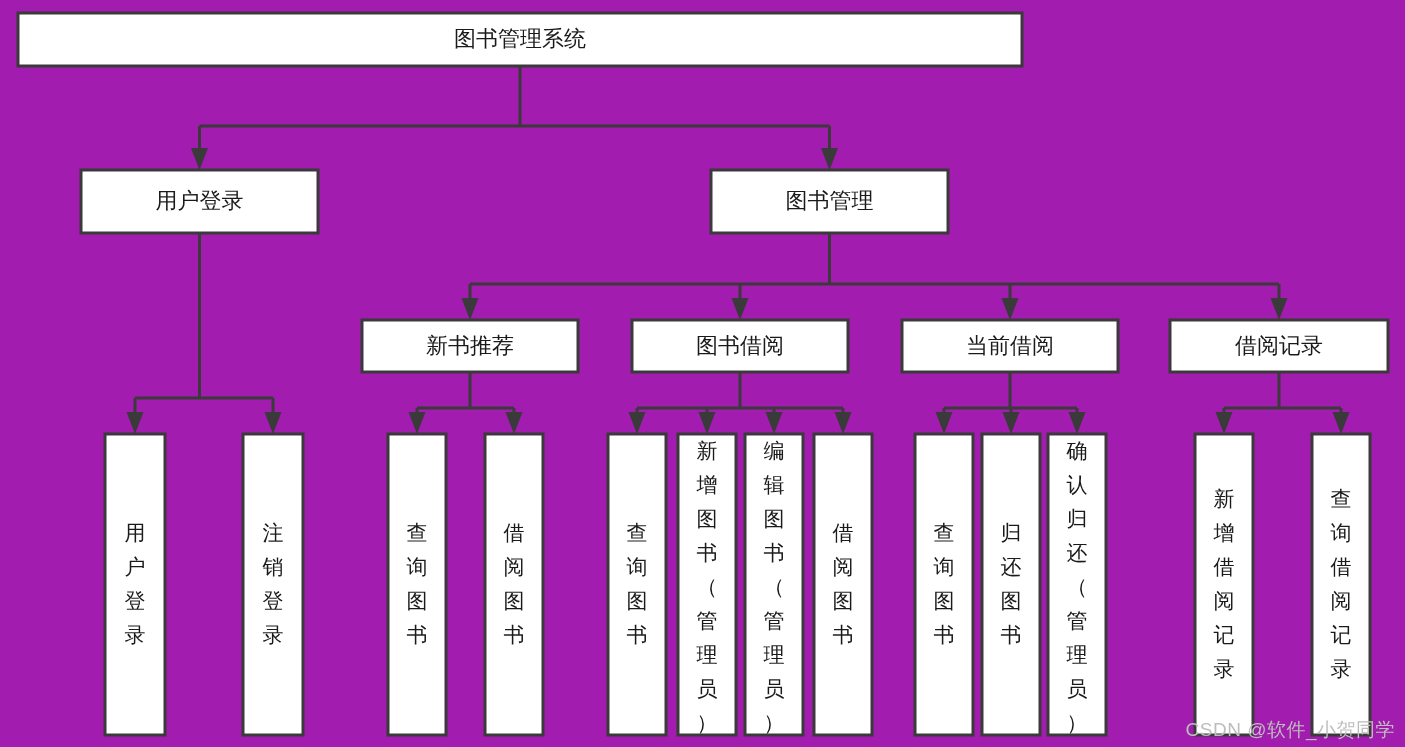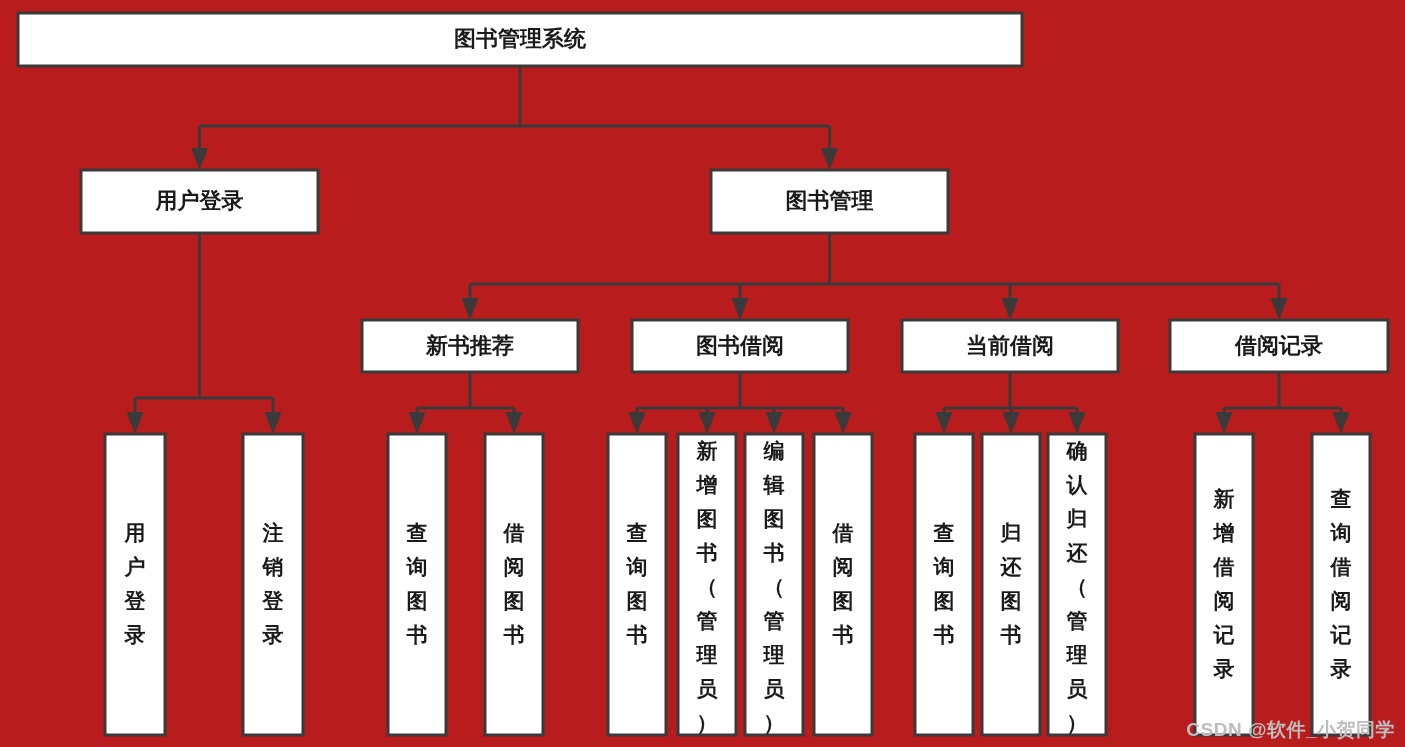--- a/index.html
+++ b/index.html
@@ -1,20 +1,20 @@
 <!DOCTYPE html>
 <html><head>
 <meta charset="utf-8">
 <style>
   html,body{margin:0;padding:0;background:#ffffff;}
   body{
     font-family:"Liberation Sans","DejaVu Sans",sans-serif;
     width:1405px;height:747px;overflow:hidden;
   }
-  #diagram-root{position:relative;width:1405px;height:747px;background:#b91c1c;font-weight:bold;}
+  #diagram-root{position:relative;width:1405px;height:747px;background:#a21caf;}
   svg.canvas{position:absolute;top:0;left:0;width:1405px;height:747px;}
   .nodebox{fill:#ffffff;stroke:#3a3a3a;stroke-width:3;}
   .connector{stroke:#3a3a3a;stroke-width:3;fill:none;}
   .arrowhead{fill:#3a3a3a;}
   .node-label{
     fill:#1a1a1a;
     font-family:"Liberation Sans","DejaVu Sans",sans-serif;
     font-size:22px;
     text-anchor:middle;
     dominant-baseline:middle;

